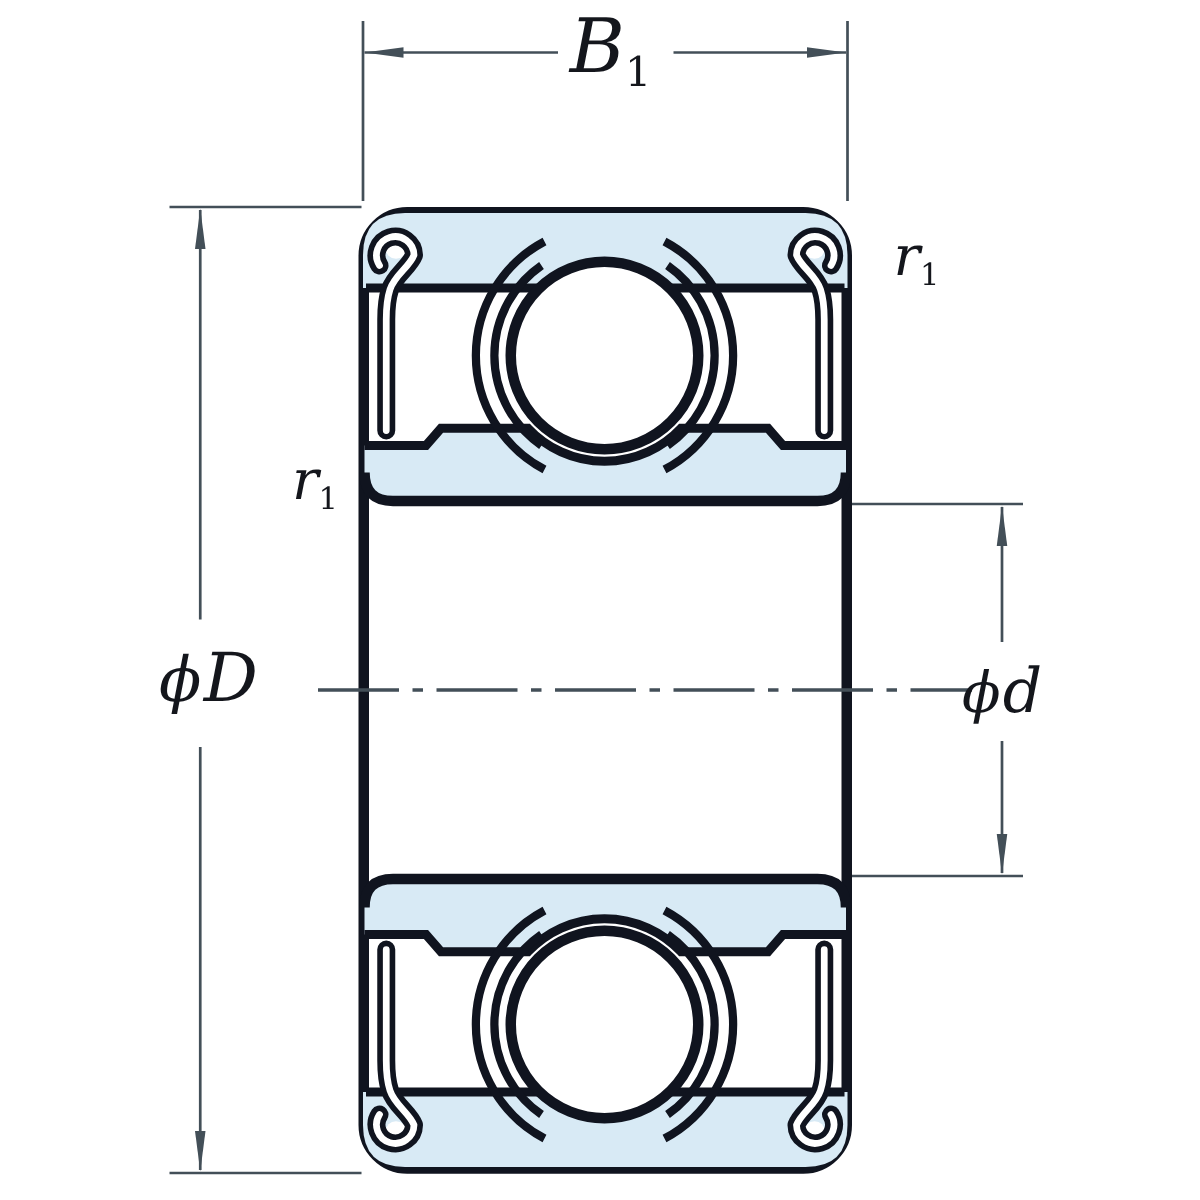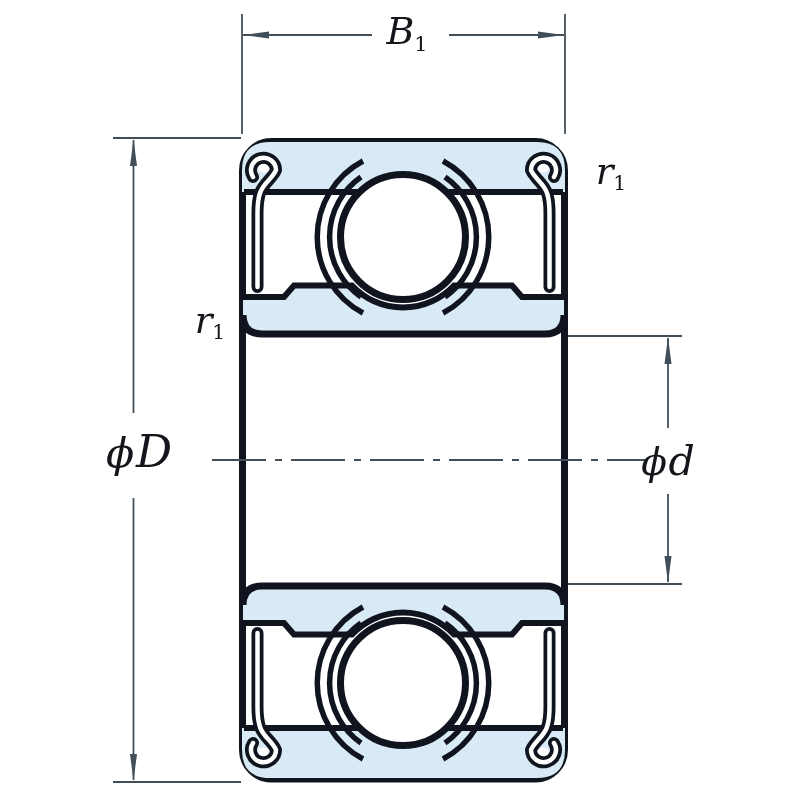--- a/index.html
+++ b/index.html
@@ -22,21 +22,21 @@
   .shield-white{stroke:#ffffff;stroke-width:4.5;fill:none;stroke-linecap:round;stroke-linejoin:round;}
   
   .dim-label{
     position:absolute;transform:translate(-50%,-50%);
     color:var(--c-text,#14161c);font-style:italic;line-height:1;white-space:nowrap;
   }
   .dim-label .sub{
     display:inline-block;font-size:0.55em;transform:translateY(0.33em);font-style:normal;
   }
   .dim-label .sym{display:inline-block;font-size:0.92em;margin-right:0.04em;}
-  #lbl-b1 {left:407px;top:31px;font-size:38px;}
+  #lbl-b1 {left:407px;top:31px;font-size:50px;}
   #lbl-r1-tr{left:611px;top:171px;font-size:37px;}
   #lbl-r1-l {left:210px;top:320px;font-size:37px;}
   #lbl-phiD{left:139px;top:452px;font-size:45px;}
   #lbl-phid{left:668px;top:461px;font-size:41px;}
 </style>
 </head>
 <body>
 
 <div id="stage">
 

